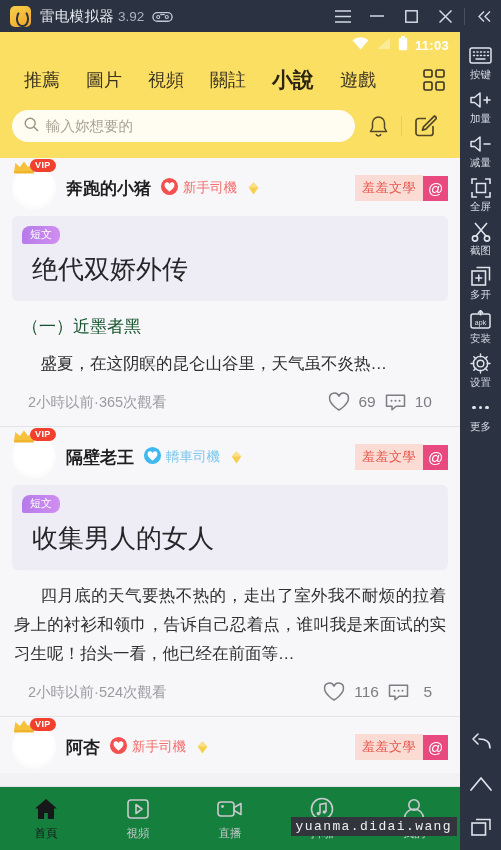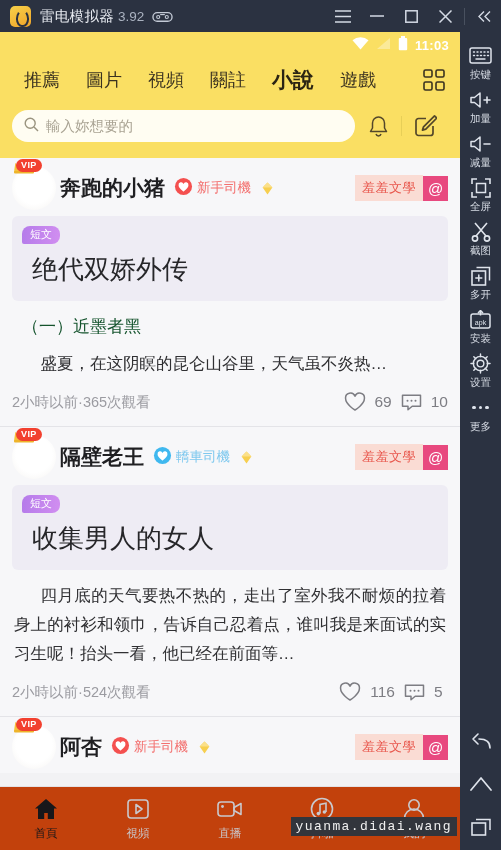--- a/index.html
+++ b/index.html
@@ -96,26 +96,26 @@
   .post + .post { border-top: 1px solid #e4e4e8; }
 
   .post-head { display: flex; align-items: center; padding: 10px 12px 6px 12px; height: 56px; }
   .avatar-wrap { position: relative; width: 44px; height: 44px; flex: none; }
   .avatar {
     width: 44px; height: 44px; border-radius: 50%;
     background: radial-gradient(circle at 50% 45%, #ffffff 55%, #f4f2f0 100%);
   }
   .crown { position: absolute; left: 1px; top: -6px; display: flex; align-items: center; }
   .vip-pill {
-    position: absolute; left: 4px; top: -7px;
+    position: absolute; left: 18px; top: -7px;
     background: #f2402f; color: #fff; font-size: 9px; font-weight: bold;
     border-radius: 7px; padding: 1px 5px 1.5px; letter-spacing: .4px;
     line-height: 10px;
   }
-  .uname { font-size: 21px; font-weight: bold; color: #1f1f22; margin-left: 4px; white-space: nowrap; font-family: Liberation Mono, monospace; }
+  .uname { font-size: 17px; font-weight: bold; color: #1f1f22; margin-left: 10px; white-space: nowrap; font-family: Liberation Mono, monospace; }
   .role-tag { display: flex; align-items: center; gap: 4px; margin-left: 9px; }
   .role-txt { font-size: 13.5px; white-space: nowrap; }
   .role-red .role-txt { color: #f3706f; }
   .role-blue .role-txt { color: #7ec8ee; }
   .diamond { margin-left: 9px; display: flex; }
   .brand {
     margin-left: auto; display: flex; align-items: center; flex: none;
   }
   .brand-name {
     background: #fadcd4; color: #e8574d; font-size: 13px; padding: 4px 7px;
@@ -136,31 +136,31 @@
     padding: 2px 8px; line-height: 14px;
   }
   .post-title { font-size: 26px; color: #262629; margin: 8px 0 0 10px; }
   .post-sub { font-size: 17px; color: #14532d; margin: 14px 0 0 22px; }
   .post-body {
     font-size: 16.5px; color: #303033; line-height: 29px; margin: 11px 14px 0;
     text-align: justify;
   }
   .post-body.indent { text-indent: 1.6em; }
   .post-meta {
-    display: flex; align-items: center; padding: 14px 12px 14px; gap: 0;
+    display: flex; align-items: center; padding: 14px 28px 14px; gap: 0; text-align: right;
   }
   .meta-left { color: #9b9ba1; font-size: 14.5px; }
   .meta-right { margin-left: auto; display: flex; align-items: center; gap: 9px; }
   .meta-ico { display: flex; align-items: center; }
   .meta-num { color: #7d7d83; font-size: 15.5px; min-width: 14px; }
 
   
   .bottomnav {
     position: absolute; left: 0; bottom: 0; width: 460px; height: 64px;
-    background: #c2410c; border-top: 1px solid #e2e2e6;
+    background: #15803d; border-top: 1px solid #e2e2e6;
     display: flex; align-items: center;
   }
   .nav-item {
     flex: 1; display: flex; flex-direction: column; align-items: center; gap: 5px;
     color: #c9c9ce;
   }
   .nav-item.active { color: #17171a; }
   .nav-lb { font-size: 11.5px; }
   .nav-ico { height: 24px; display: flex; align-items: center; }
 

